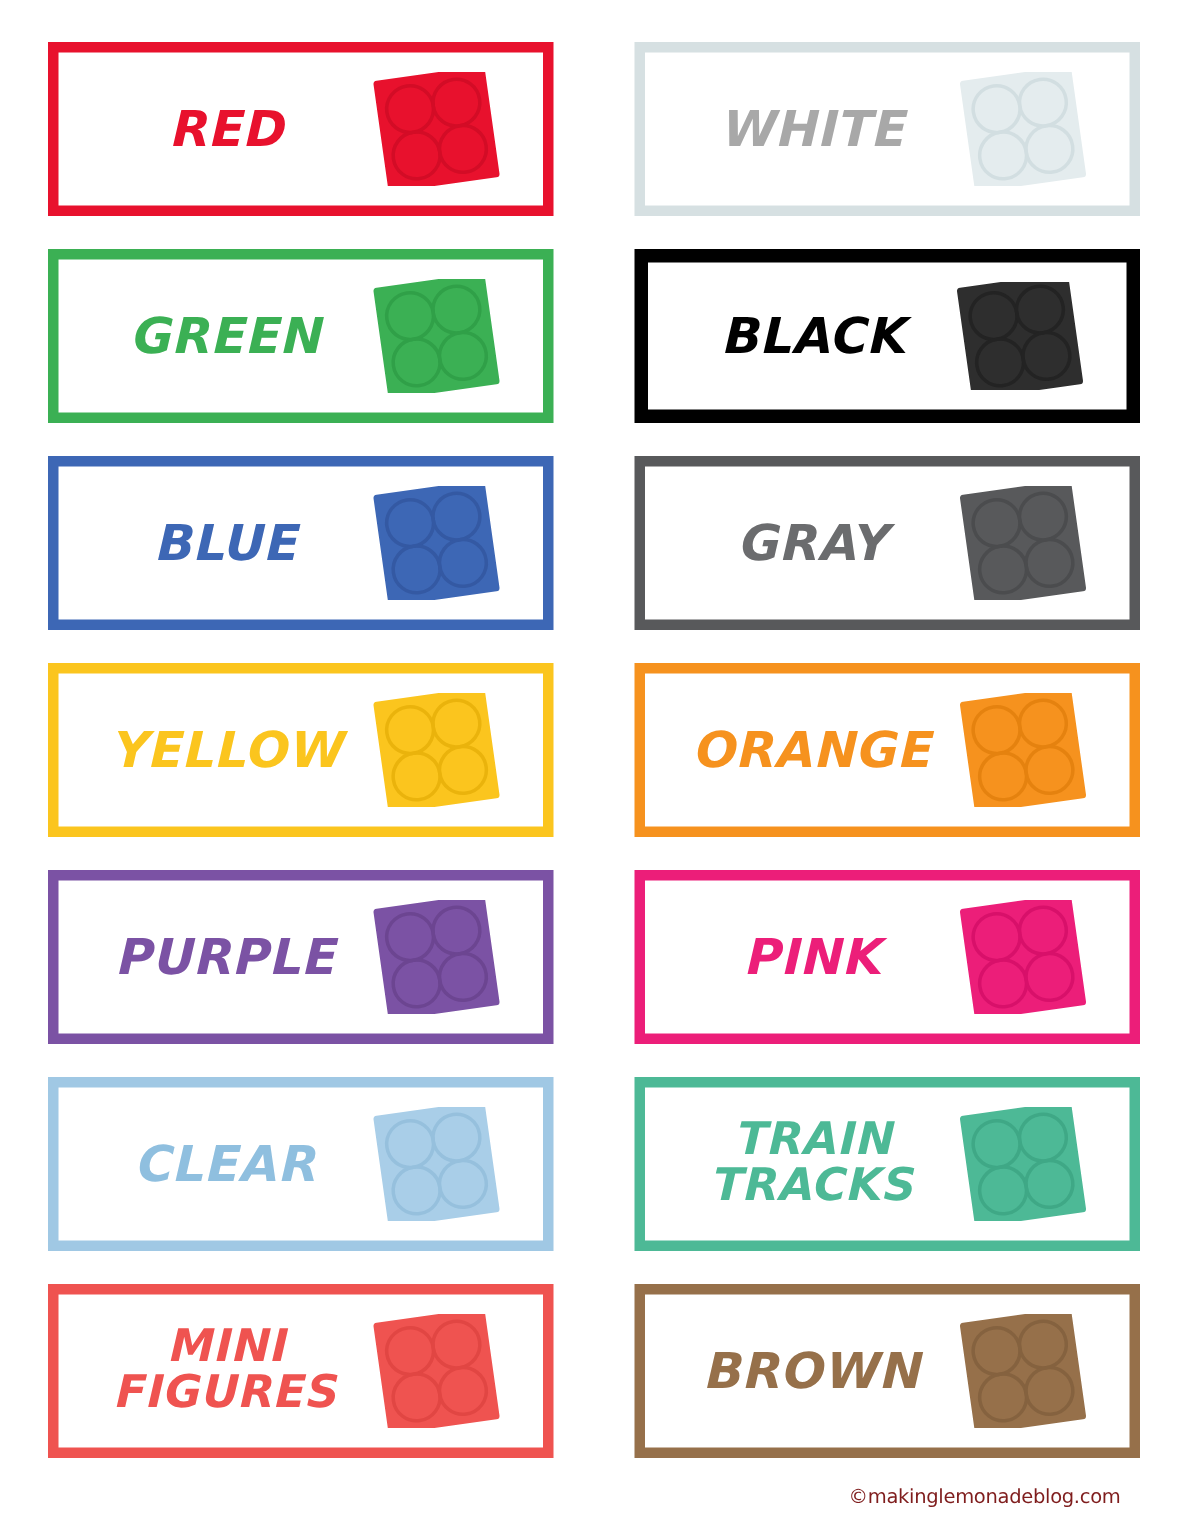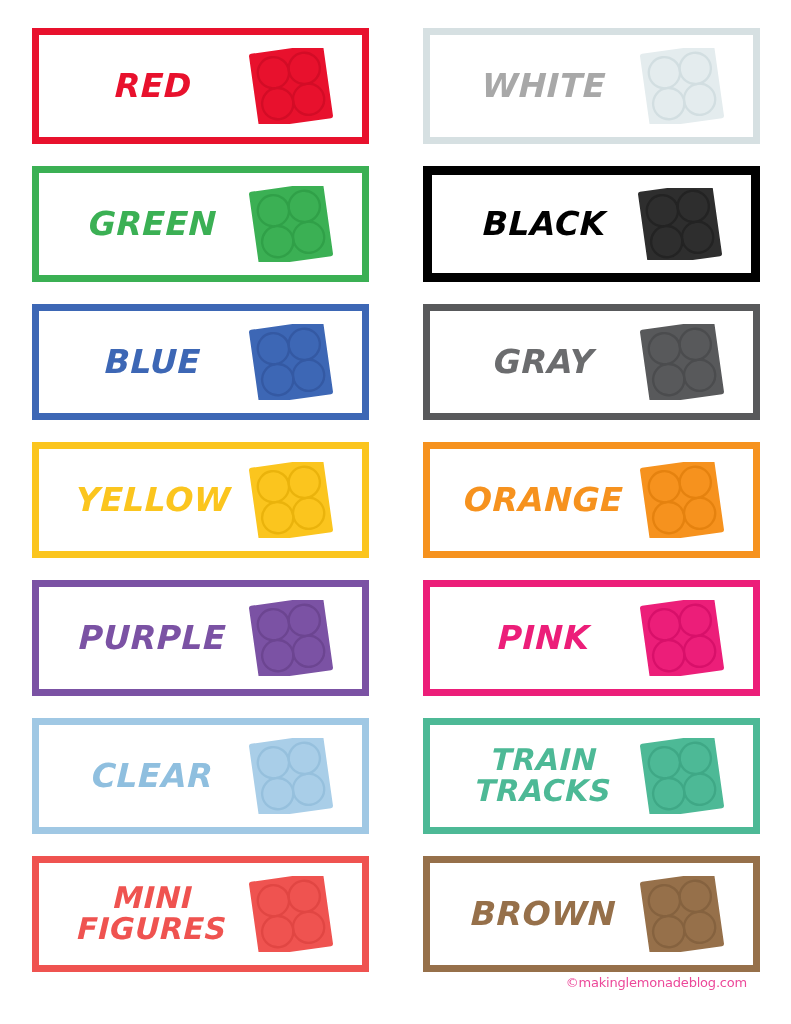--- a/index.html
+++ b/index.html
@@ -106,25 +106,25 @@
 
   .brick {
     width: 78px;
     height: 78px;
     transform: rotate(-8deg);
   }
 
   .watermark {
     position: absolute;
     right: 44px;
-    bottom: 34px;
+    bottom: 18px;
     font-family: "DejaVu Sans", sans-serif;
     font-size: 13px;
     letter-spacing: -0.2px;
-    color: #ec4899;
+    color: #7f1d1d;
     white-space: nowrap;
   }
 </style>
 </head>
 <body>
 
 <div id="sheet">
 
   <div id="label-grid">
       <div class="label-card" style="border: 7px solid rgb(232, 17, 45);">

